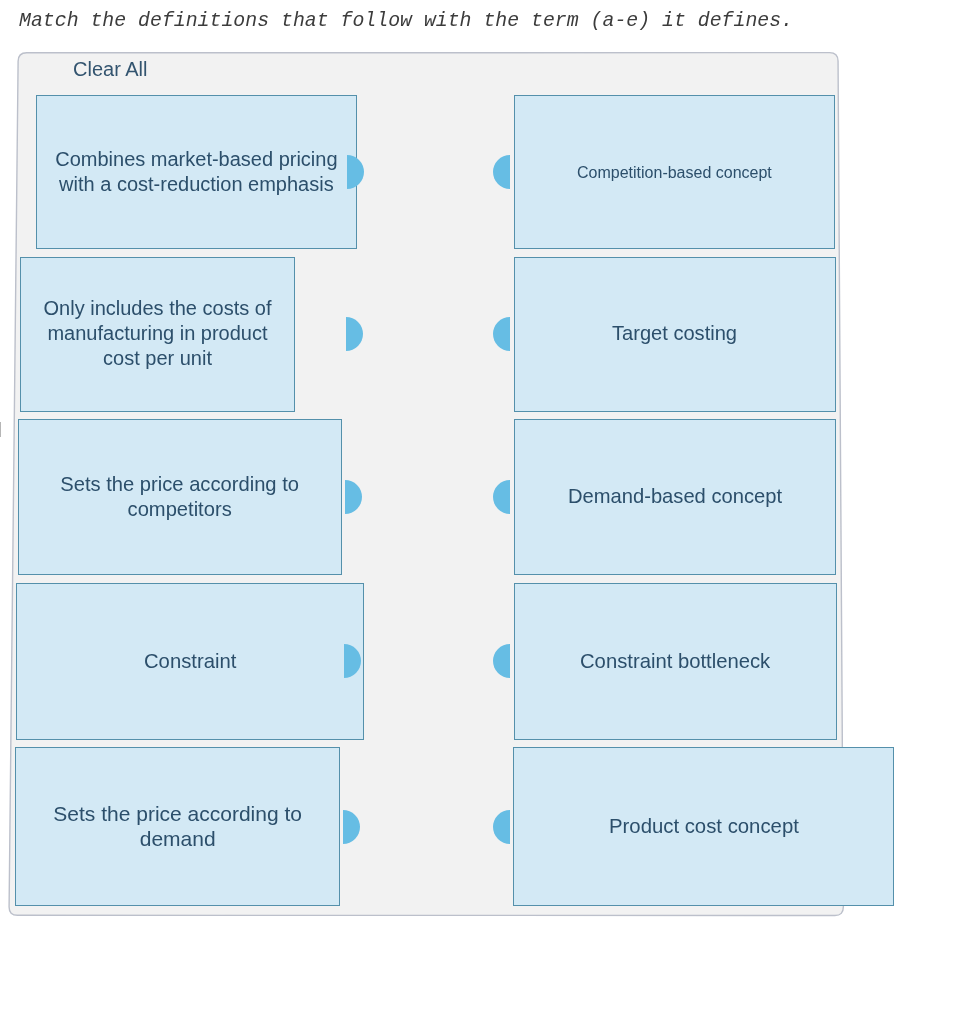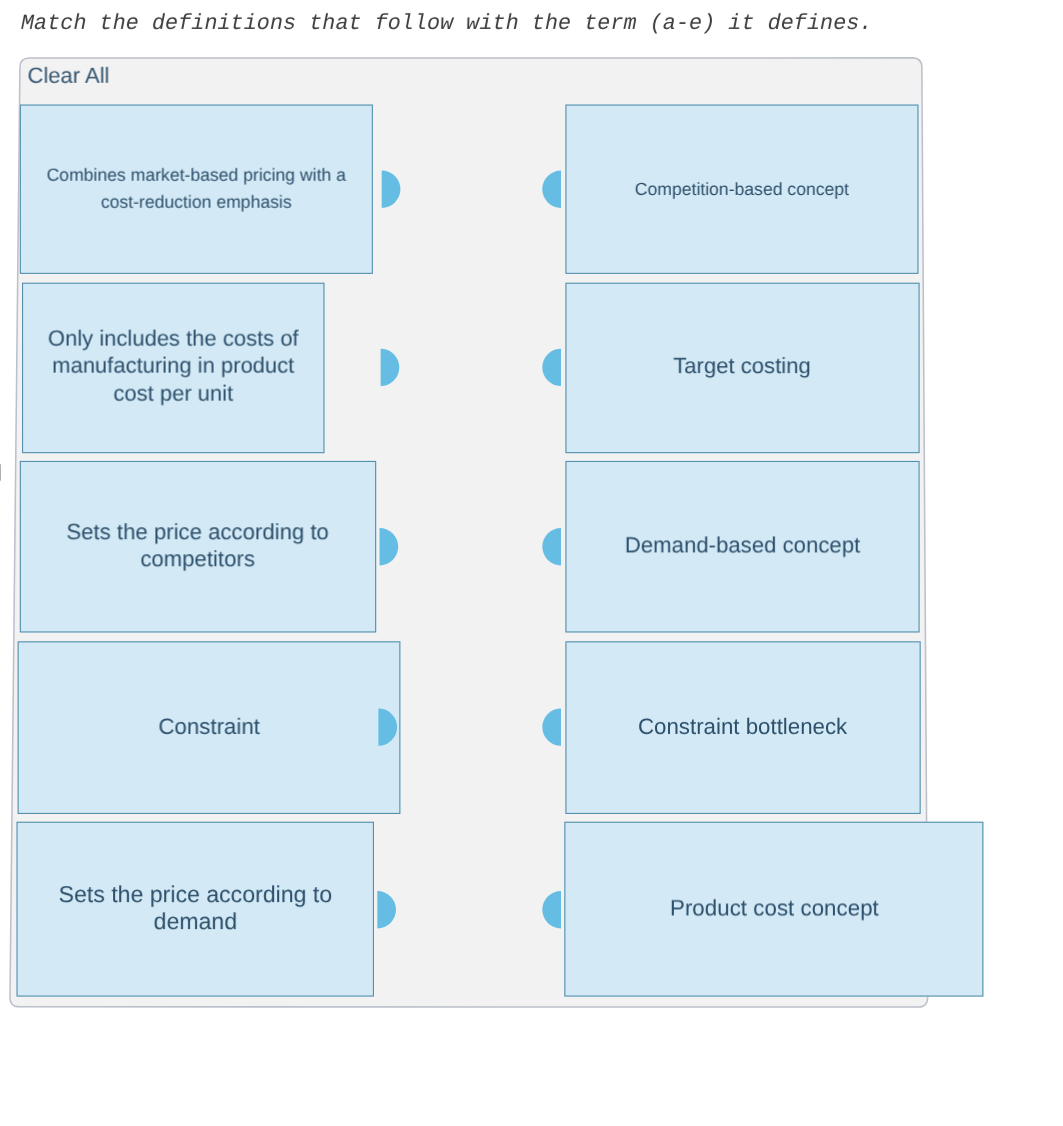--- a/index.html
+++ b/index.html
@@ -9,21 +9,21 @@
        -webkit-font-smoothing:antialiased;}
   .stage{position:absolute;left:0;top:0;width:966px;height:1024px;}
   .prompt{
     position:absolute;left:19.4px;top:9.3px;
     font-family:Liberation Mono, monospace;font-style:italic;
     font-size:19.85px;color:#3c3c3c;white-space:nowrap;
   }
   .panel-svg{position:absolute;left:0;top:0;width:966px;height:1024px;pointer-events:none;}
   .clear-all{
     position:absolute;font-size:20px;color:#33546f;
-    font-family:"Liberation Sans",sans-serif;white-space:nowrap;
+    font-family:"Liberation Sans",sans-serif;white-space:nowrap;margin-left:48px;
   }
   .card{
     position:absolute;box-sizing:border-box;background:#d3e9f5;
     border:1px solid #5490ab;display:flex;align-items:center;justify-content:center;
     text-align:center;color:#2c4f6b;font-size:20px;line-height:25px;padding:0 15px;
   }
   .card span{display:block;}
   .card span, .clear-all, .prompt{transform:perspective(1px) translateZ(0);}
   .knob{position:absolute;background:#66bde4;}
   .knob.rt{border-radius:0 17px 17px 0;}
@@ -37,21 +37,21 @@
 <div class="stage">
 
   <div class="prompt">Match the definitions that follow with the term (a-e) it defines.</div>
 
   <svg class="panel-svg" viewBox="0 0 966 1024">
     <path id="panelPath" d="M18.10933849081916,61.29951648570394 Q18.2,52.8 26.69999974705094,52.797926323555245 L829.500000252949,52.60207367644475 Q838,52.6 838.0531916806756,61.099833565729796 L843.3468083193244,907.0001664342702 Q843.4,915.5 834.9000002441745,915.4979626079205 L17.499999755825495,915.3020373920795 Q9,915.3 9.090661509180842,906.800483514296 Z" fill="#f2f2f2" stroke="#bcc0cb" stroke-width="1.4"></path>
   </svg>
 
   <div id="panelContent">
       <div class="clear-all" style="left:24.6px;top:57.6px">Clear All</div>
-      <div class="card" style="left:18px;top:95.2px;width:320.8px;height:154px;font-size:16px;line-height:25px">
+      <div class="card" style="left:36px;top:95.2px;width:320.8px;height:154px;font-size:20px;line-height:25px">
         <span>Combines market-based pricing with a cost-reduction emphasis</span>
       </div>
       <div class="knob rt" style="left:346.6px;top:155.2px;width:17px;height:34px"></div>
       <div class="knob lt" style="left:493.09999999999997px;top:155.2px;width:17px;height:34px"></div>
       <div class="card" style="left:513.8px;top:95.2px;width:321px;height:154px;font-size:16px;line-height:25px">
         <span>Competition-based concept</span>
       </div>
       <div class="card" style="left:20.4px;top:256.5px;width:275px;height:155px;font-size:20px;line-height:25.1px">
         <span>Only includes the costs of manufacturing in product cost per unit</span>
       </div>

